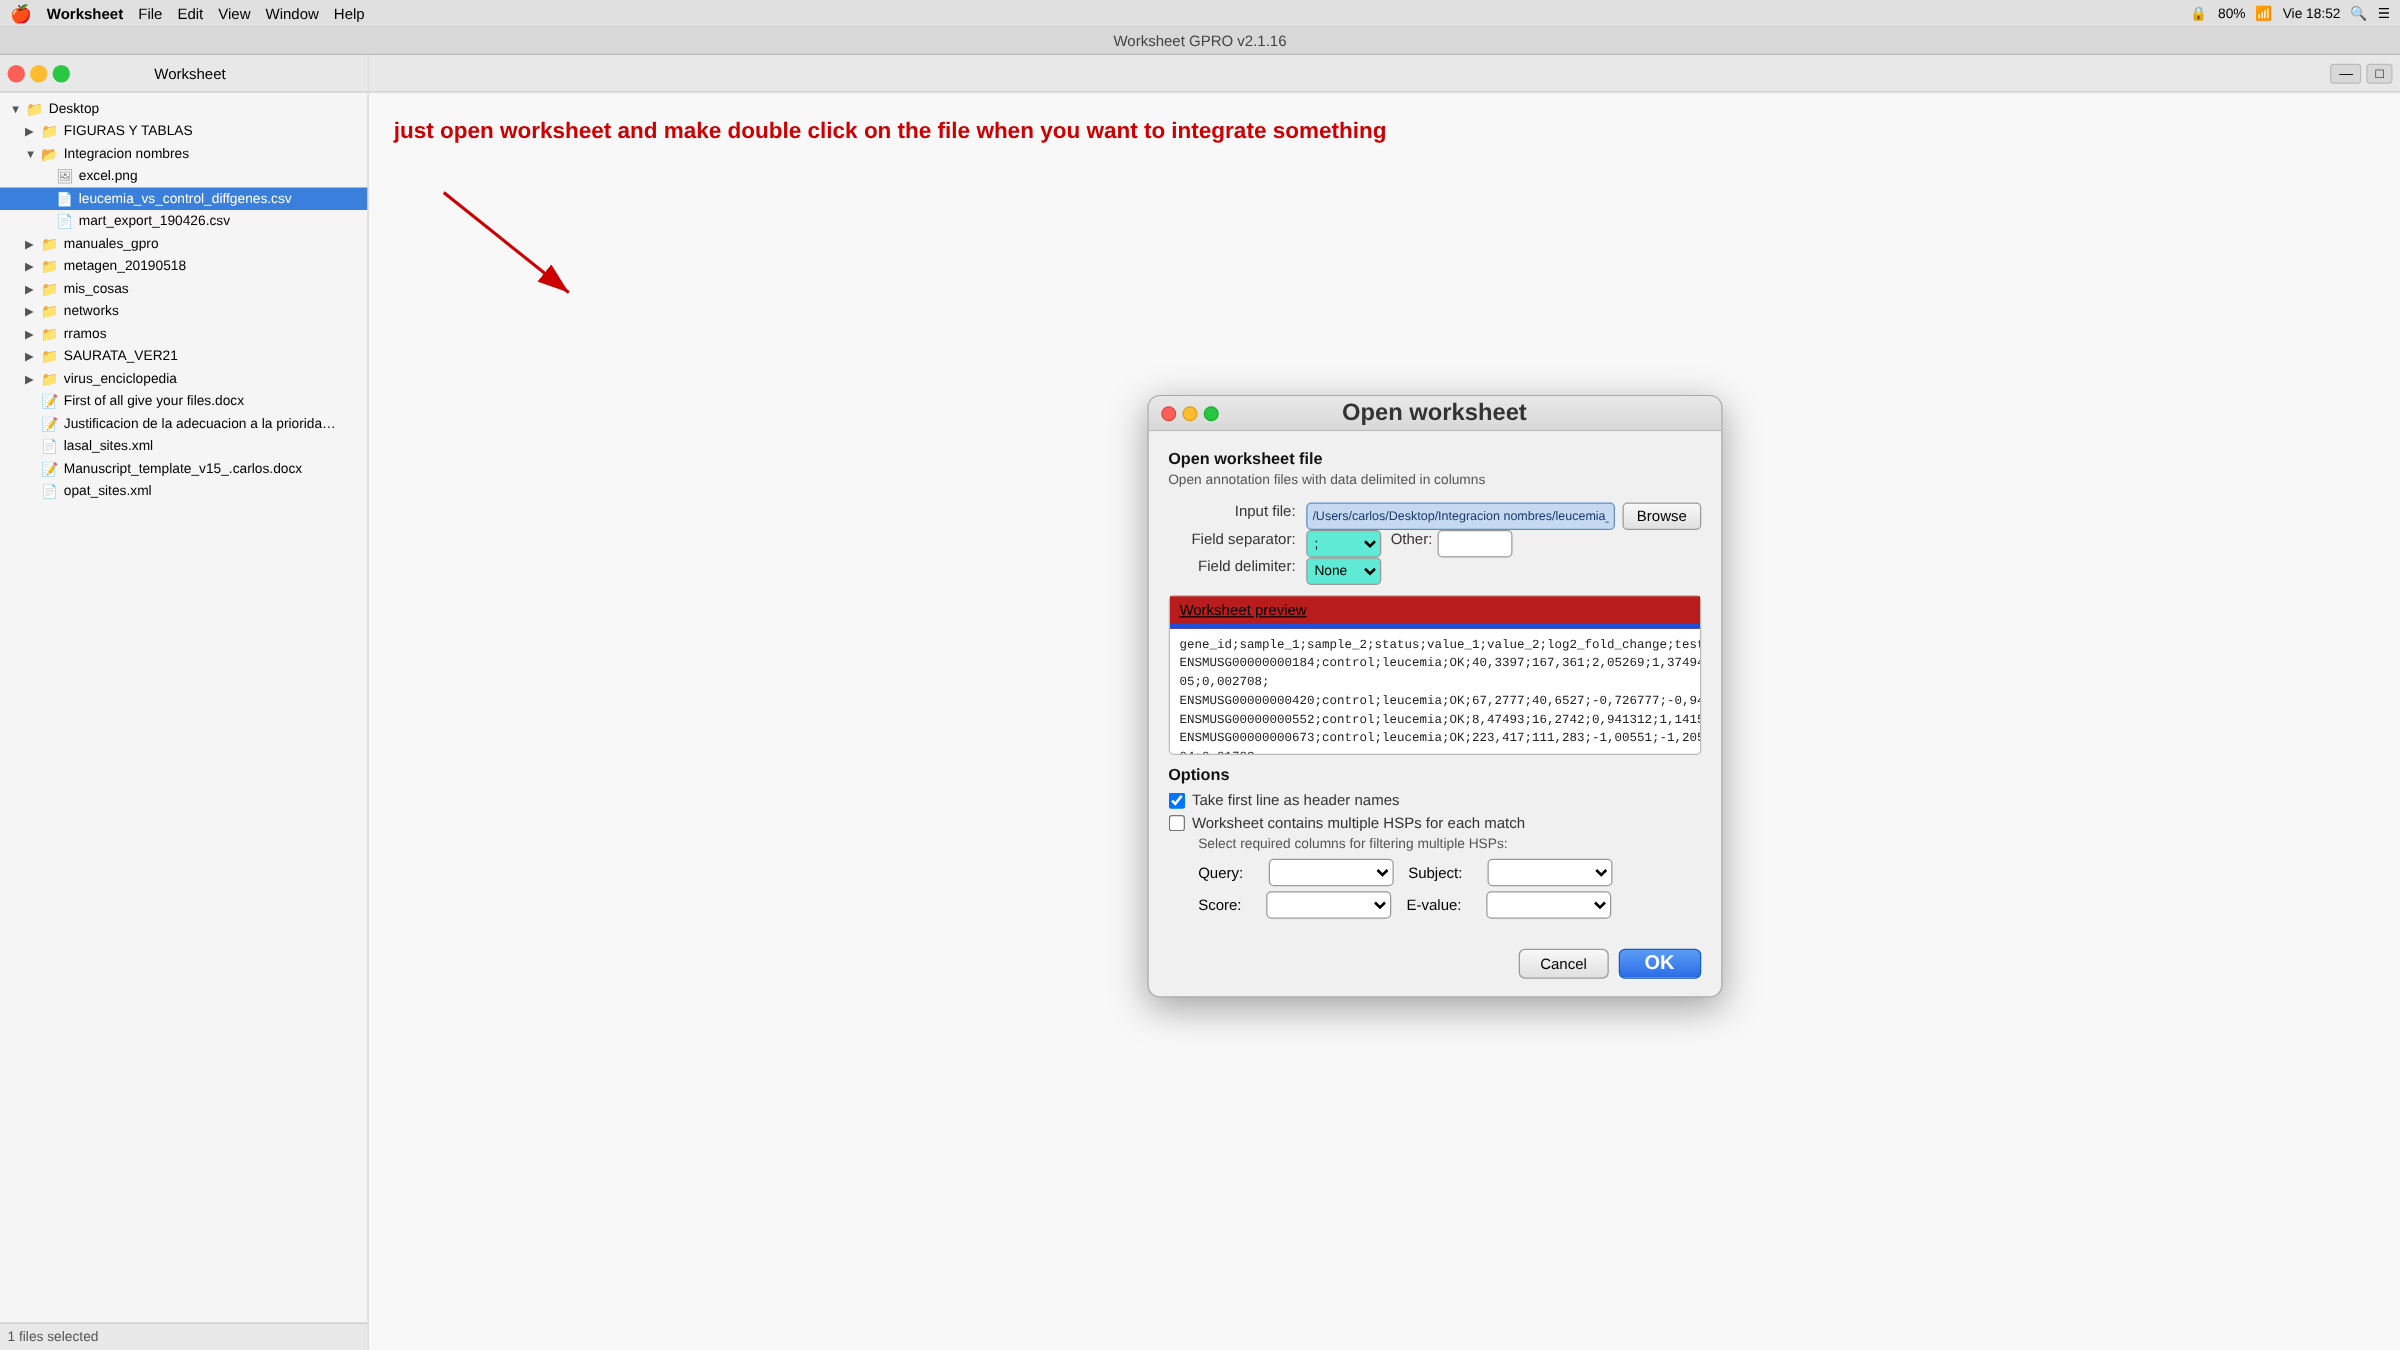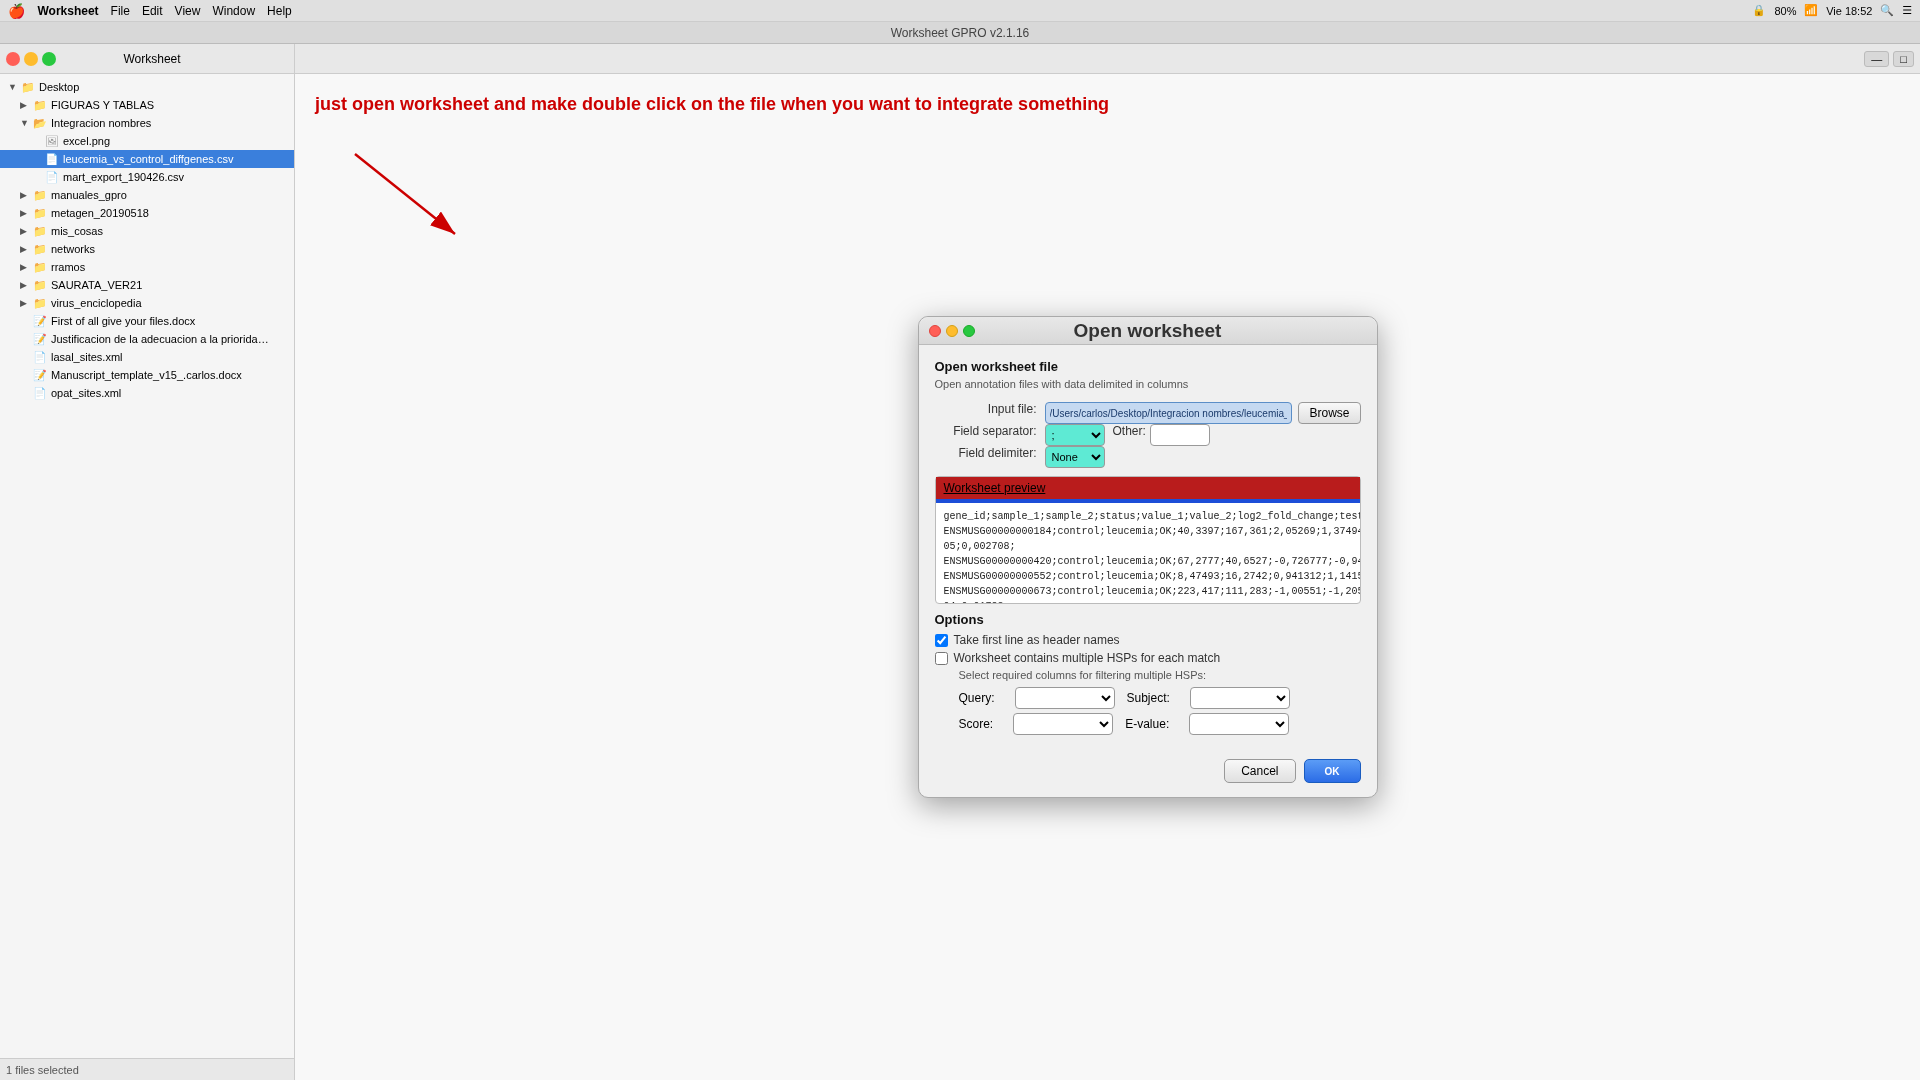--- a/index.html
+++ b/index.html
@@ -421,21 +421,21 @@
       border-radius: 5px;
       font-size: 12px;
       cursor: pointer;
     }
     .btn-ok {
       height: 24px;
       padding: 0 20px;
       background: linear-gradient(to bottom, #5b9cf6, #2b6ce6);
       border: 1px solid #1a5cbf;
       border-radius: 5px;
-      font-size: 10px;
+      font-size: 16px;
       color: white;
       font-weight: 600;
       cursor: pointer;
     }
   </style>
 </head>
 <body>
 
 <div class="menubar">
   <span class="menubar-apple">🍎</span>

